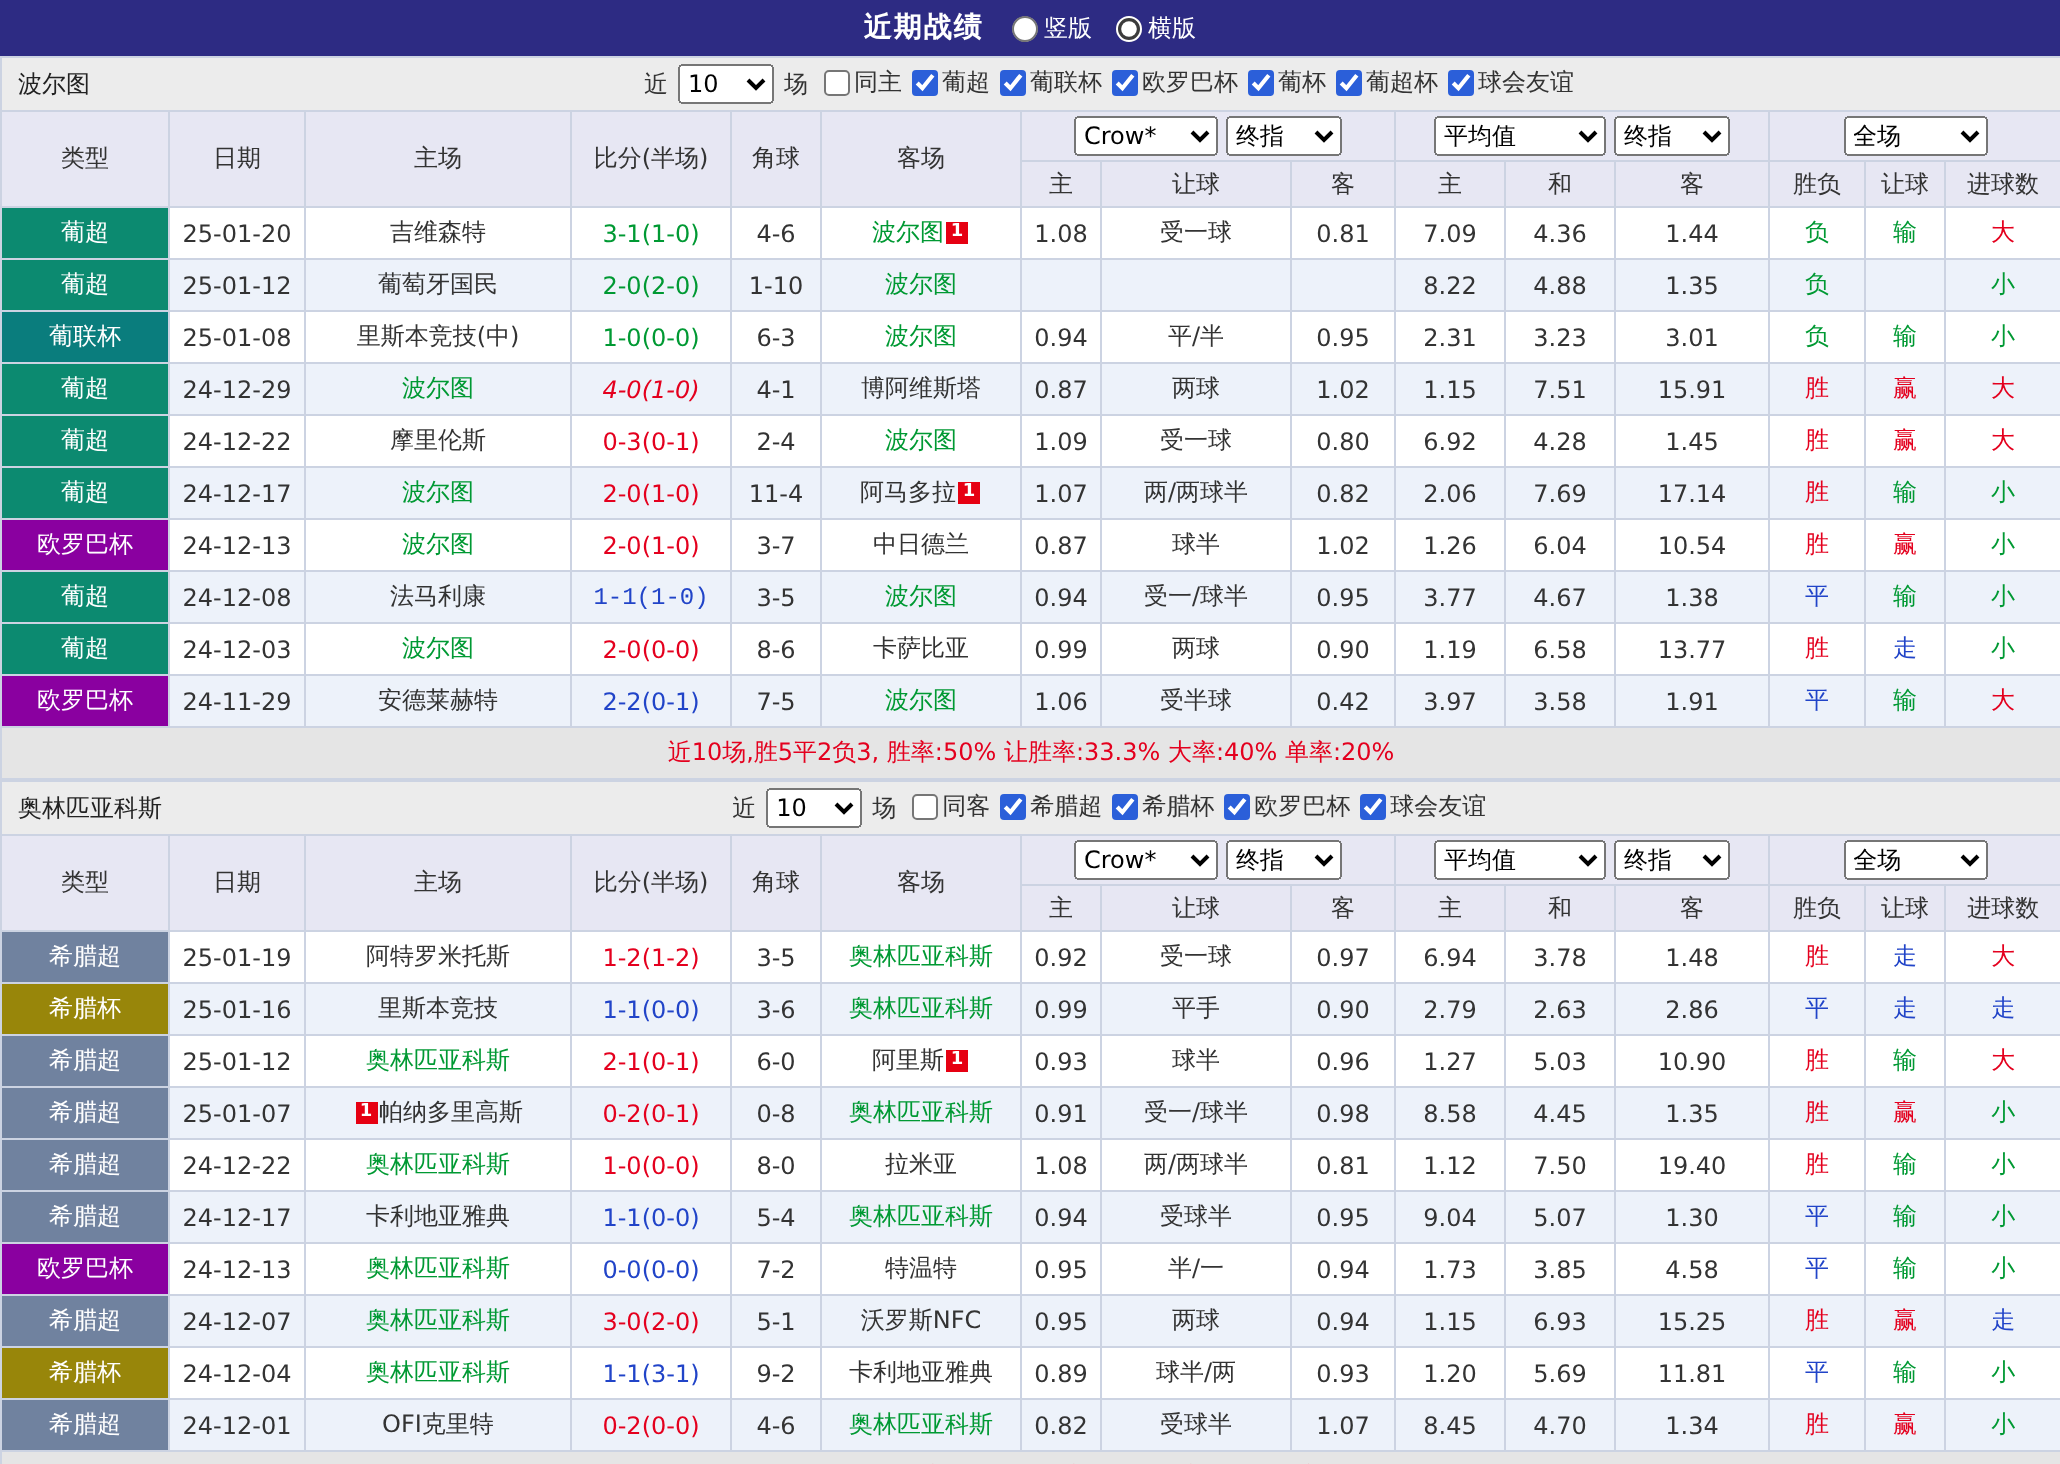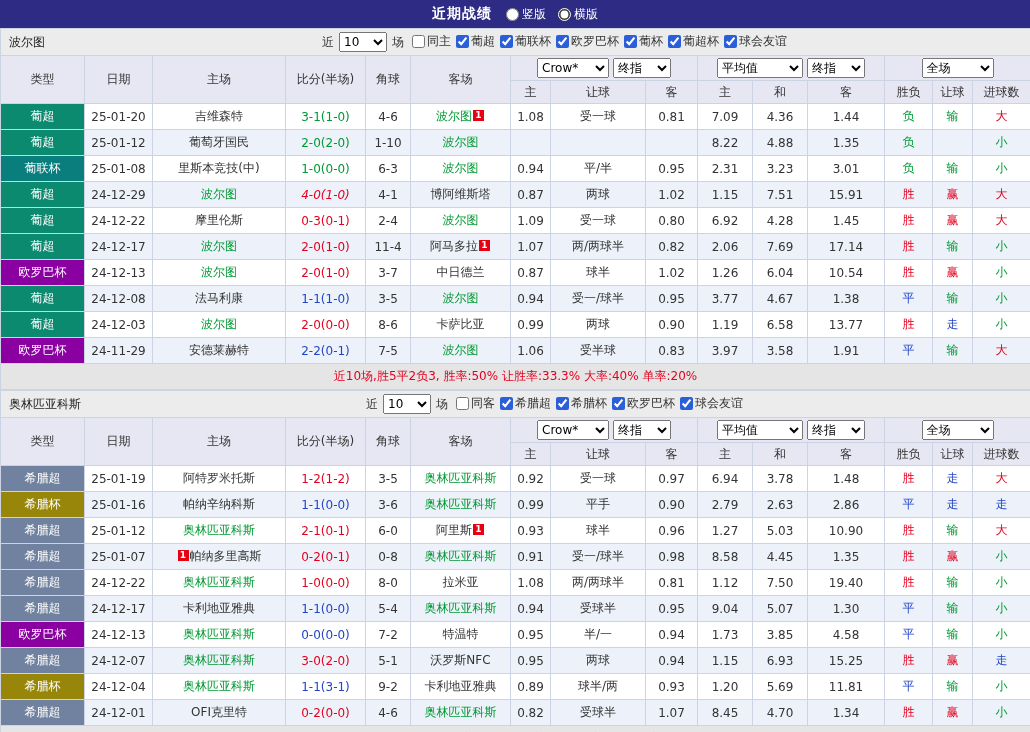--- a/index.html
+++ b/index.html
@@ -244,21 +244,21 @@
         <td>6.04</td>
         <td>10.54</td>
         <td style="color: rgb(228, 0, 30);">胜</td>
         <td style="color: rgb(228, 0, 30);">赢</td>
         <td style="color: rgb(0, 153, 51);">小</td>
       </tr>
       <tr class="alt">
         <td style="background: rgb(12, 138, 112); color: rgb(255, 255, 255);">葡超</td>
         <td>24-12-08</td>
         <td><span>法马利康</span></td>
-        <td style="color: rgb(33, 68, 200);">1-1(1-0)</td>
+        <td style="color: rgb(33, 68, 200); font-family: Liberation Mono, monospace;">1-1(1-0)</td>
         <td>3-5</td>
         <td><span style="color: rgb(0, 153, 51);">波尔图</span></td>
         <td>0.94</td>
         <td>受一/球半</td>
         <td>0.95</td>
         <td>3.77</td>
         <td>4.67</td>
         <td>1.38</td>
         <td style="color: rgb(33, 68, 200);">平</td>
         <td style="color: rgb(0, 153, 51);">输</td>
@@ -283,21 +283,21 @@
       </tr>
       <tr class="alt">
         <td style="background: rgb(138, 0, 160); color: rgb(255, 255, 255);">欧罗巴杯</td>
         <td>24-11-29</td>
         <td><span>安德莱赫特</span></td>
         <td style="color: rgb(33, 68, 200);">2-2(0-1)</td>
         <td>7-5</td>
         <td><span style="color: rgb(0, 153, 51);">波尔图</span></td>
         <td>1.06</td>
         <td>受半球</td>
-        <td>0.83</td>
+        <td>0.42</td>
         <td>3.97</td>
         <td>3.58</td>
         <td>1.91</td>
         <td style="color: rgb(33, 68, 200);">平</td>
         <td style="color: rgb(0, 153, 51);">输</td>
         <td style="color: rgb(228, 0, 30);">大</td>
       </tr>
     </tbody>
   <tfoot>
     <tr class="sumrow">
@@ -397,21 +397,21 @@
         <td>6.94</td>
         <td>3.78</td>
         <td>1.48</td>
         <td style="color: rgb(228, 0, 30);">胜</td>
         <td style="color: rgb(33, 68, 200);">走</td>
         <td style="color: rgb(228, 0, 30);">大</td>
       </tr>
       <tr class="alt">
         <td style="background: rgb(152, 134, 10); color: rgb(255, 255, 255);">希腊杯</td>
         <td>25-01-16</td>
-        <td><span>帕纳辛纳科斯</span></td>
+        <td><span>里斯本竞技</span></td>
         <td style="color: rgb(33, 68, 200);">1-1(0-0)</td>
         <td>3-6</td>
         <td><span style="color: rgb(0, 153, 51);">奥林匹亚科斯</span></td>
         <td>0.99</td>
         <td>平手</td>
         <td>0.90</td>
         <td>2.79</td>
         <td>2.63</td>
         <td>2.86</td>
         <td style="color: rgb(33, 68, 200);">平</td>

